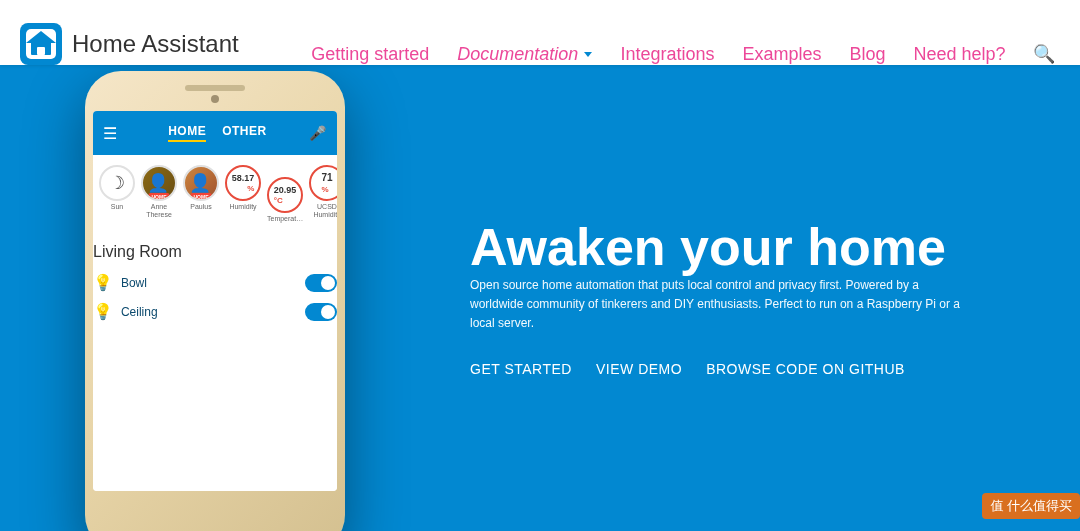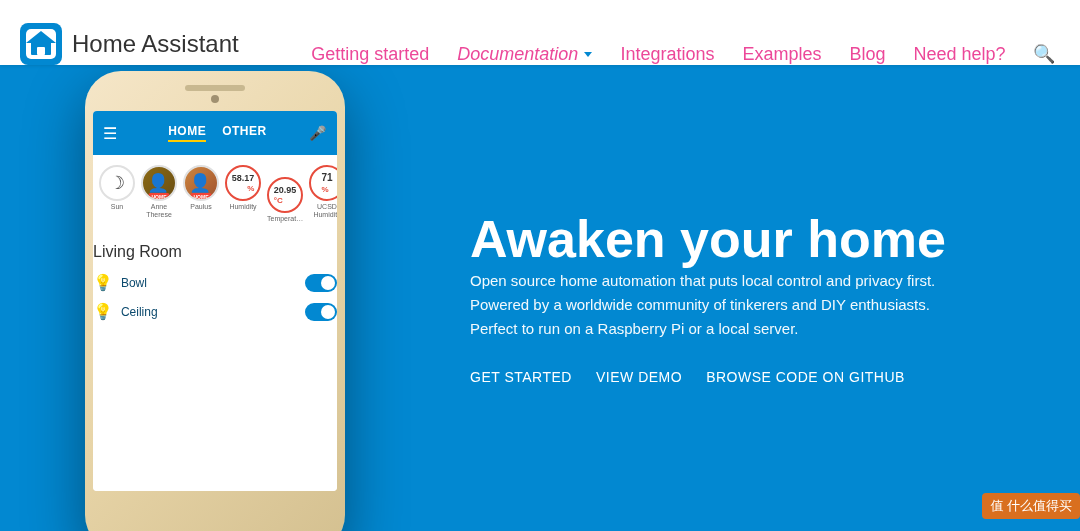--- a/index.html
+++ b/index.html
@@ -255,21 +255,21 @@
       padding: 40px 60px 40px 40px;
       color: white;
     }
     .hero-title {
       font-size: 52px;
       font-weight: 700;
       line-height: 1.1;
       color: white;
     }
     .hero-description {
-      font-size: 15px;
+      font-size: 12px;
       line-height: 1.6;
       color: rgba(255,255,255,0.95);
       margin-bottom: 28px;
       max-width: 500px;
     }
     .hero-actions {
       display: flex;
       gap: 24px;
       align-items: center;
     }

